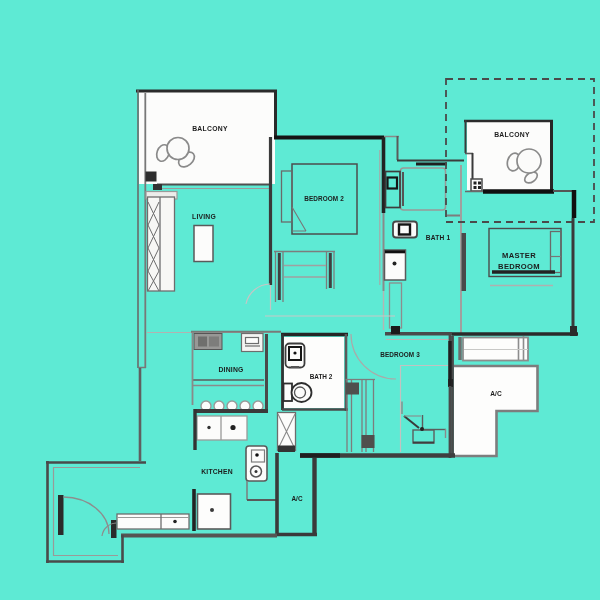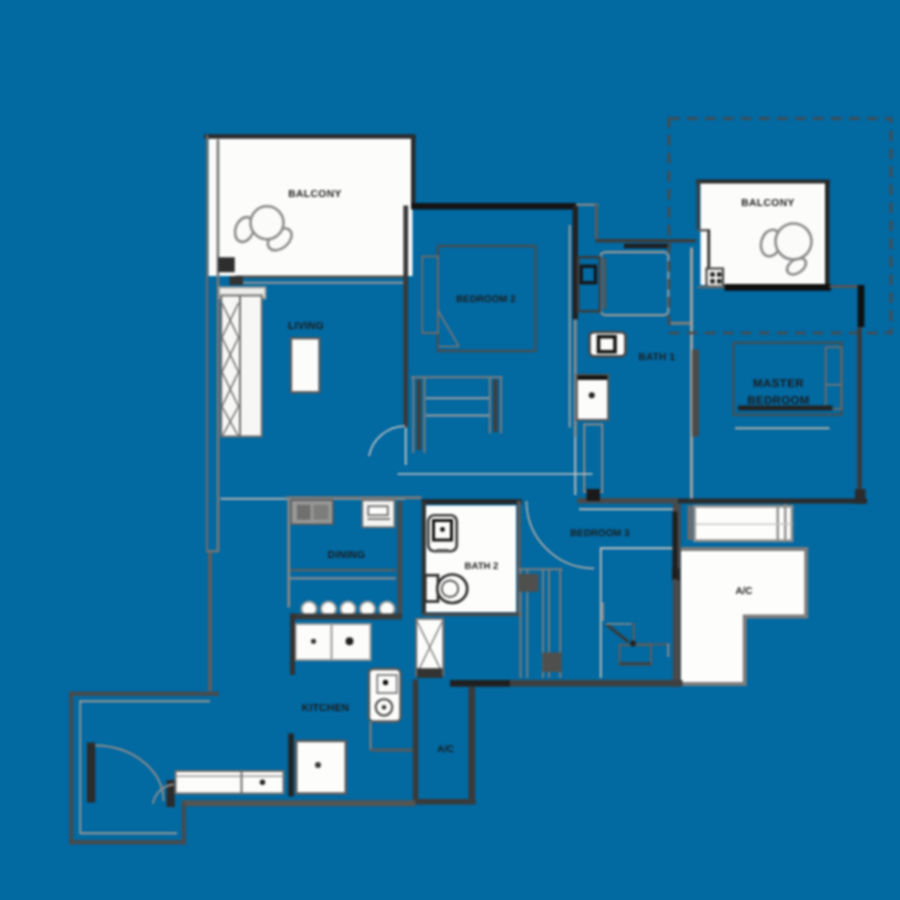--- a/index.html
+++ b/index.html
@@ -1,16 +1,16 @@
 <!DOCTYPE html>
 <html><head>
 <meta charset="utf-8">
 <style>
 html,body{margin:0;padding:0;background:#ffffff;}
-#plan{width:600px;height:600px;position:relative;background:#0369a1;}
+#plan{width:600px;height:600px;position:relative;background:#5eead4;}
 svg{position:absolute;top:0;left:0;filter:blur(0.72px);}
 text{font-family:"Liberation Sans",sans-serif;fill:#1c1c1c;font-weight:bold;}
 </style>
 </head>
 <body>
 
 <div id="plan">
 <svg width="600" height="600" viewBox="0 0 600 600" fill="none">
 
 <g>

